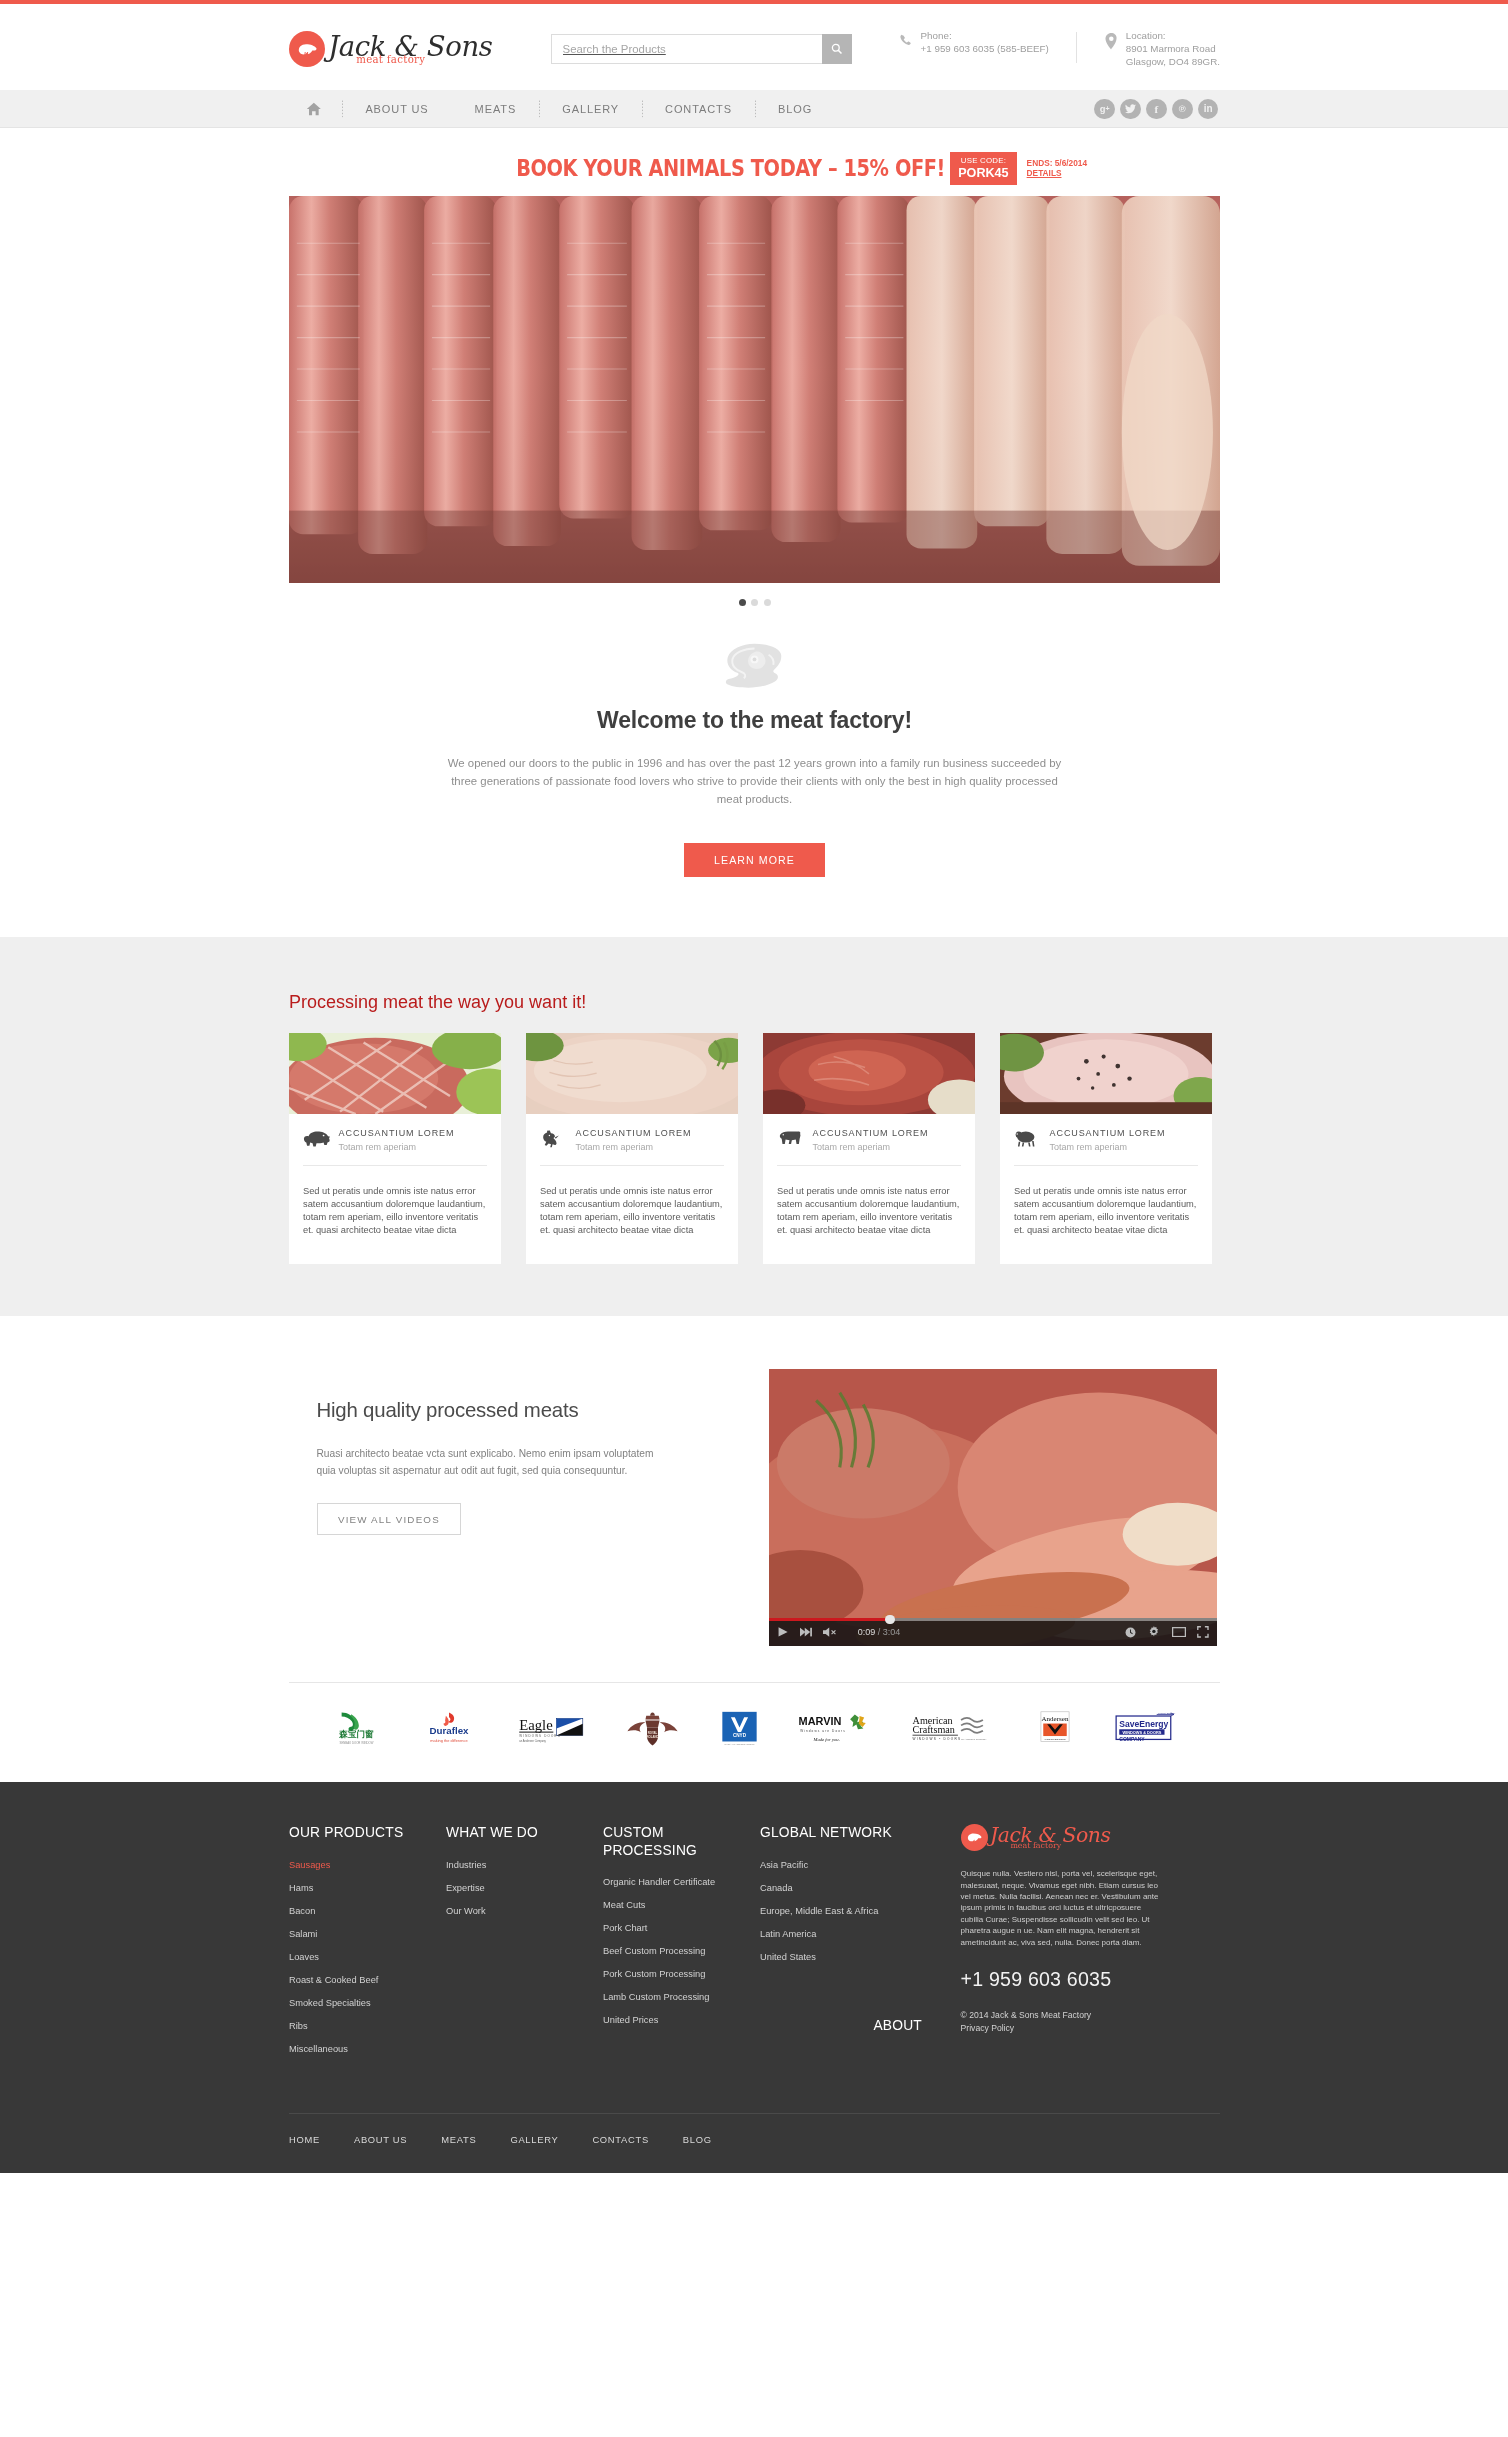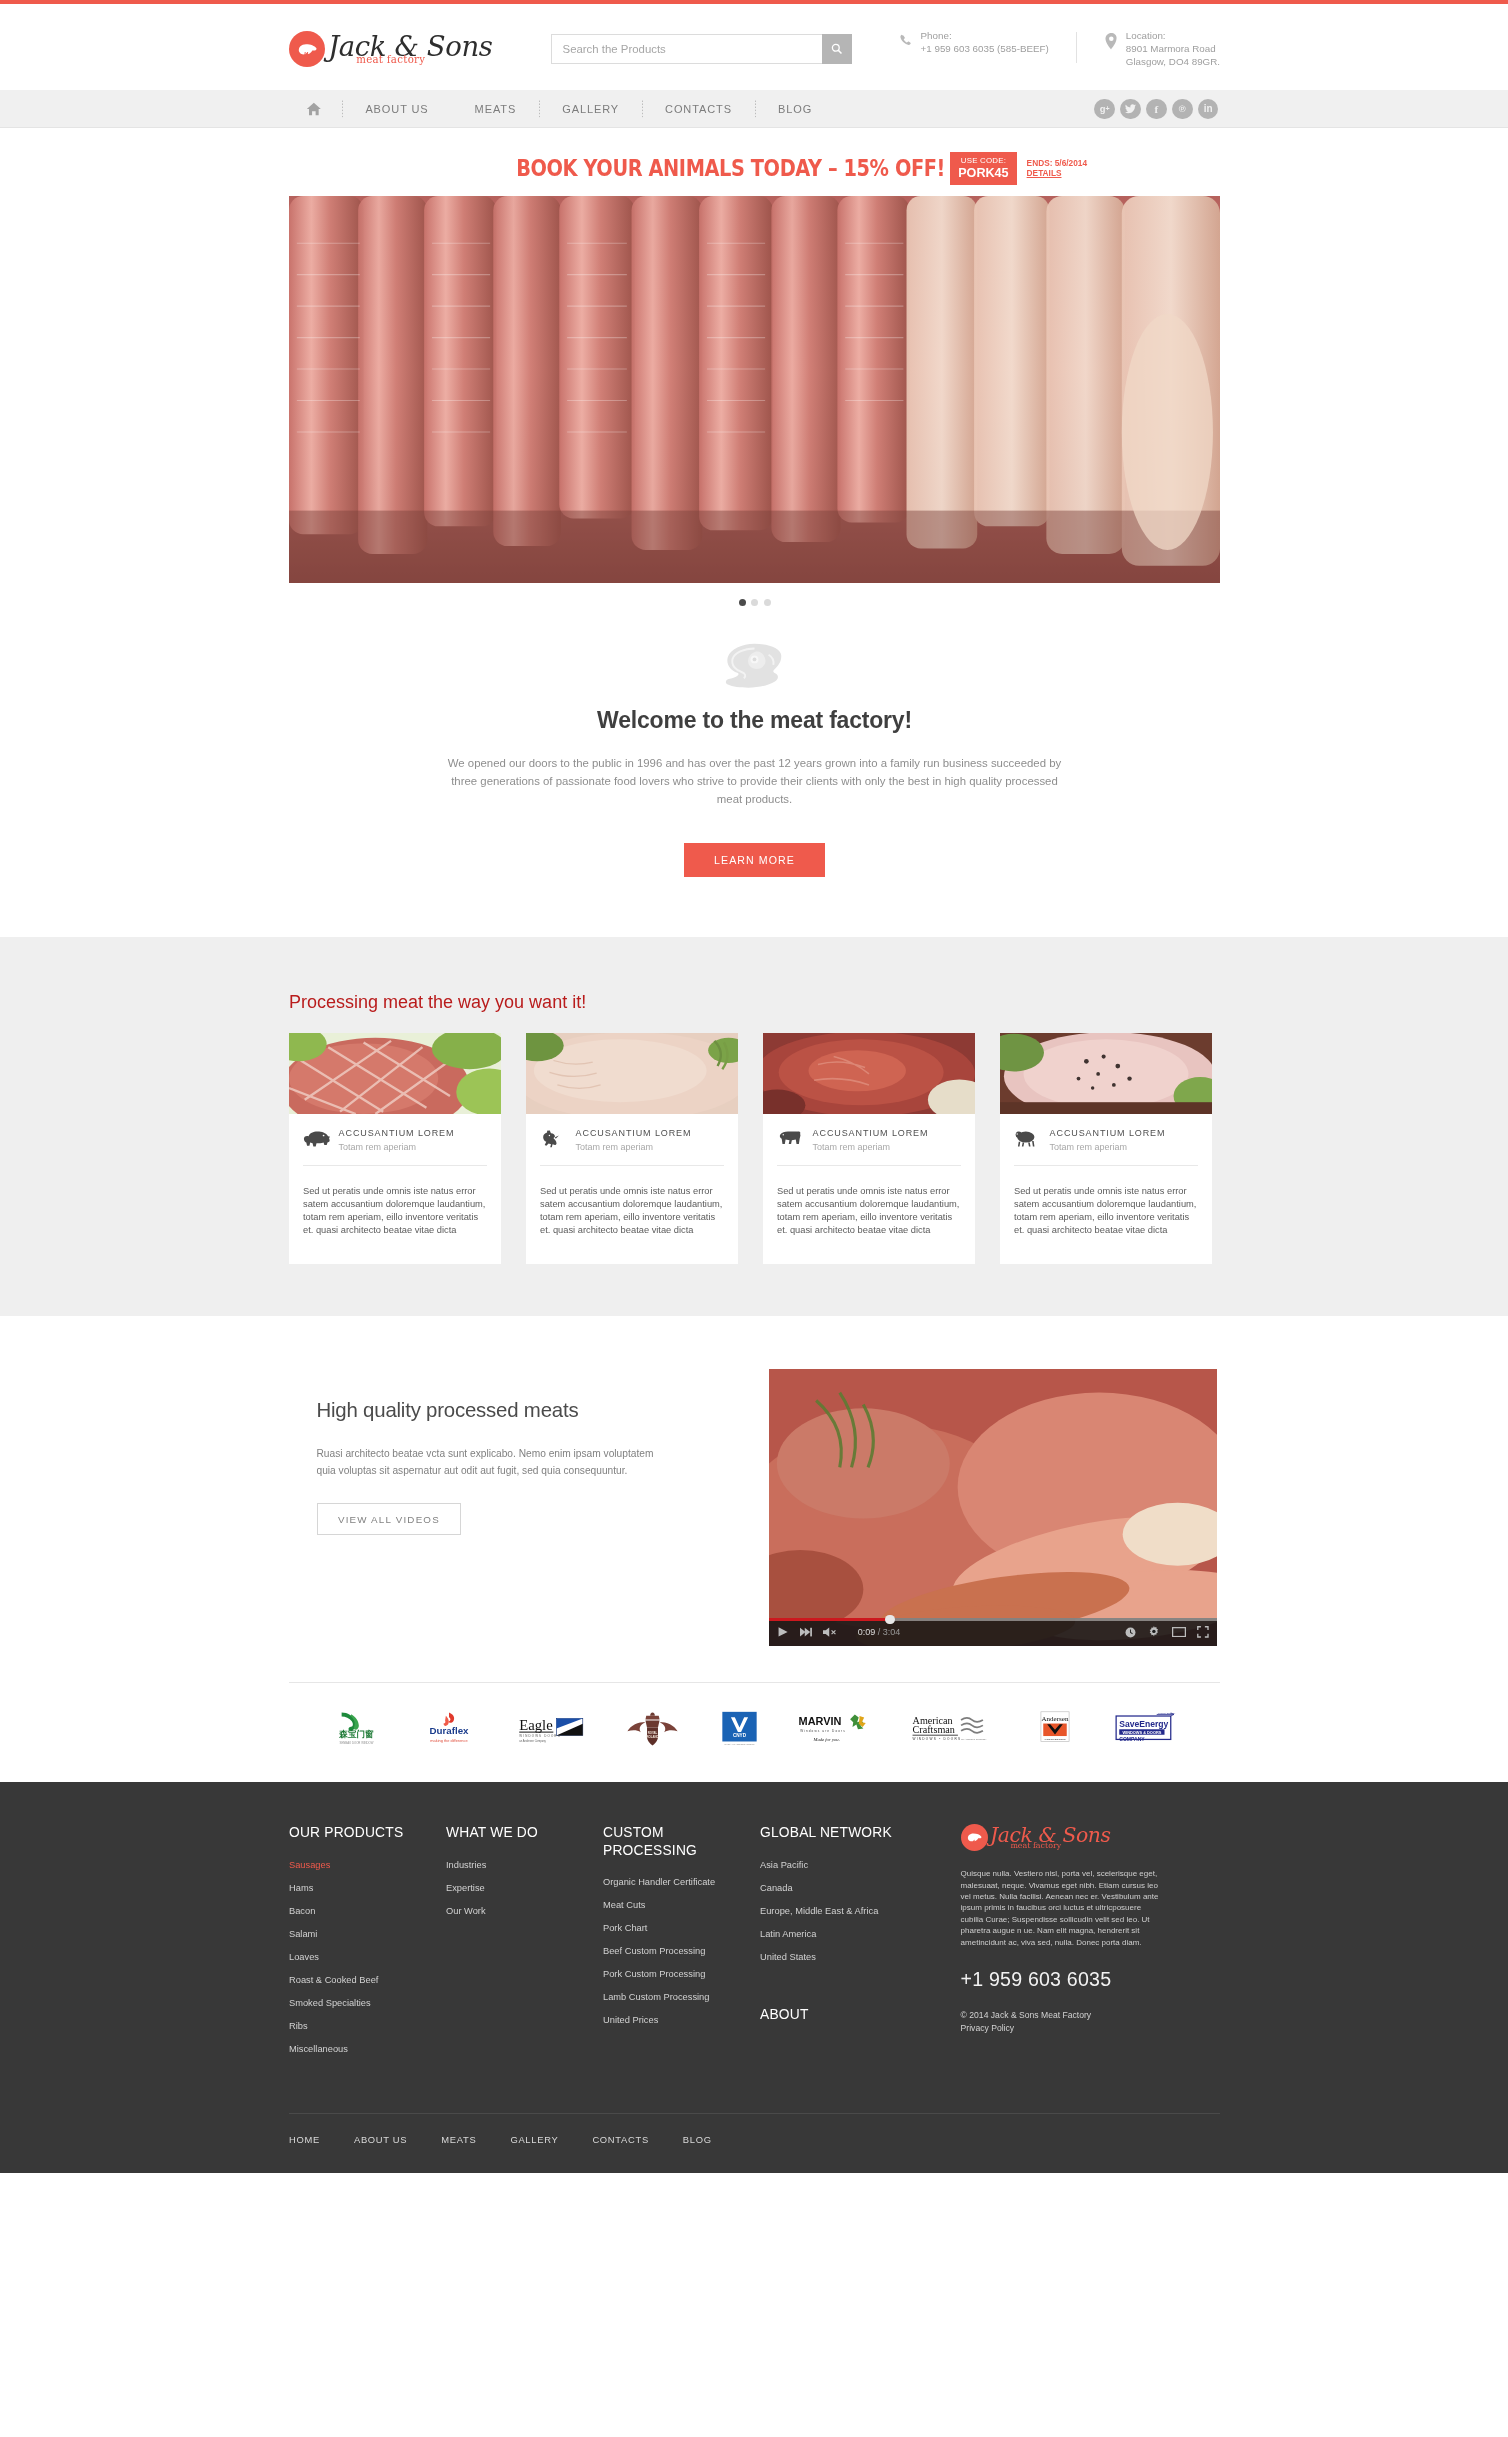--- a/index.html
+++ b/index.html
@@ -29,21 +29,21 @@
   .logo-text { margin-left: 1.6px; line-height: 1; }
   .logo-name {
     font-family: "DejaVu Serif", serif; font-style: italic; font-size: 27.5px;
     color: #2e2e2e; letter-spacing: -0.4px; display: block;
   }
   .logo-sub {
     font-family: "DejaVu Serif", serif; font-size: 10.2px; color: #ef5a4c;
     display: block; margin-top: -5.5px; margin-left: 28px; letter-spacing: 0.3px;
   }
 
-  .search-box { display: flex; margin-left: 46px; }
+  .search-box { display: flex; margin-left: 46px; text-decoration: underline; }
   .search-input {
     width: 271px; height: 30px; border: 0.8px solid #dcdcdc; border-right: none;
     padding: 0 11px; font-size: 11.4px; color: #9a9a9a;
     font-family: "Liberation Sans", sans-serif; outline: none; background: #fff;
   }
   .search-input::placeholder { color: #a6a6a6; }
   .search-btn {
     width: 30px; height: 30px; background: #b5b5b5; border: none; cursor: pointer;
     display: flex; align-items: center; justify-content: center;
   }
@@ -179,21 +179,21 @@
   .fcol { padding-right: 19px; }
   .fcol-1 { width: 157px; }
   .fcol-2 { width: 157px; }
   .fcol-3 { width: 157px; }
   .fcol-4 { width: 181px; }
   .fcol-5 { width: 236px; margin-left: 19.6px; }
   .fh {
     font-size: 13.8px; color: #fff; font-weight: normal; letter-spacing: 0.2px;
     margin-bottom: 15px; line-height: 1.28;
   }
-  .fh-sub { margin-top: 43px; }
+  .fh-sub { margin-top: 54px; text-align: right; }
   .flist { list-style: none; }
   .flist li { margin-bottom: 9px; }
   .flist a { color: #d2d2d2; font-size: 9.3px; text-decoration: none; }
   .flist a.active { color: #ef5a4c; }
 
   .foot-logo { display: flex; align-items: center; margin-bottom: 17.3px; }
   .foot-logo-badge {
     width: 27px; height: 27px; border-radius: 50%; background: #ef5a4c;
     display: flex; align-items: center; justify-content: center; flex: none;
   }

